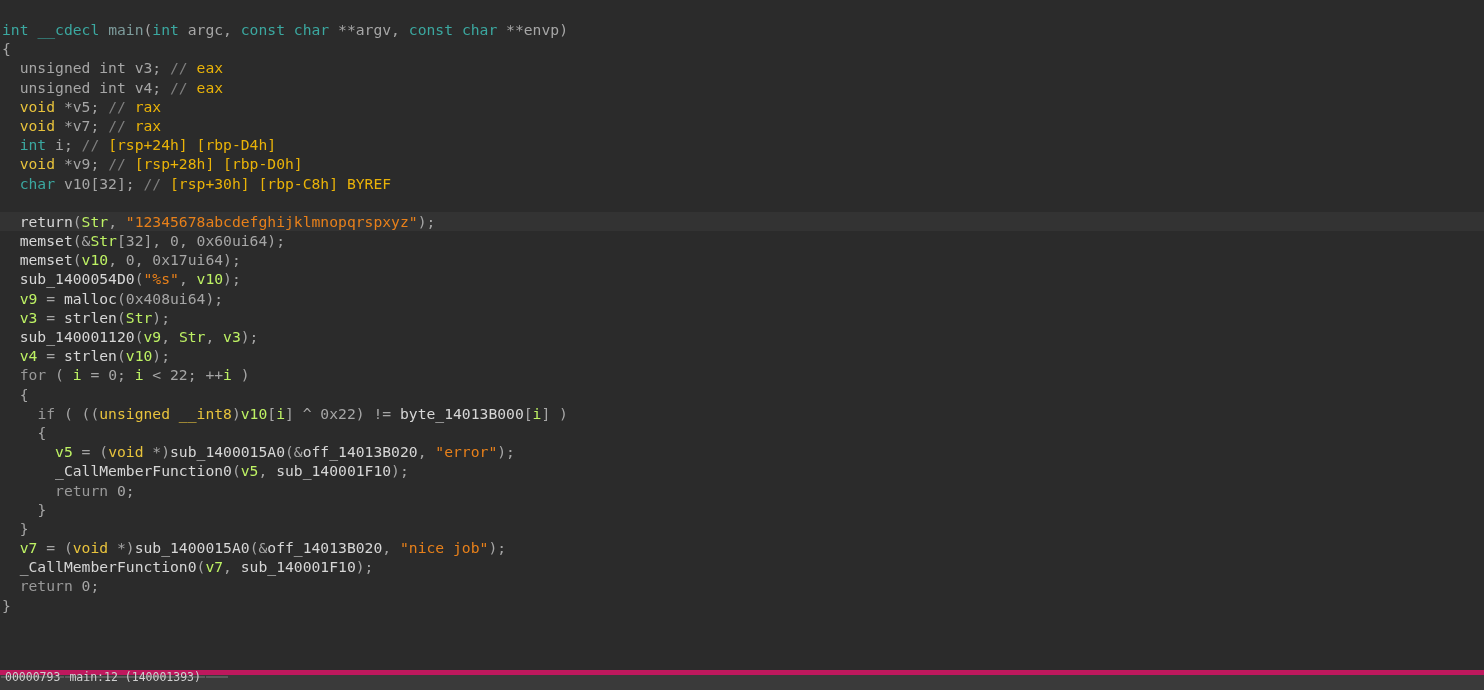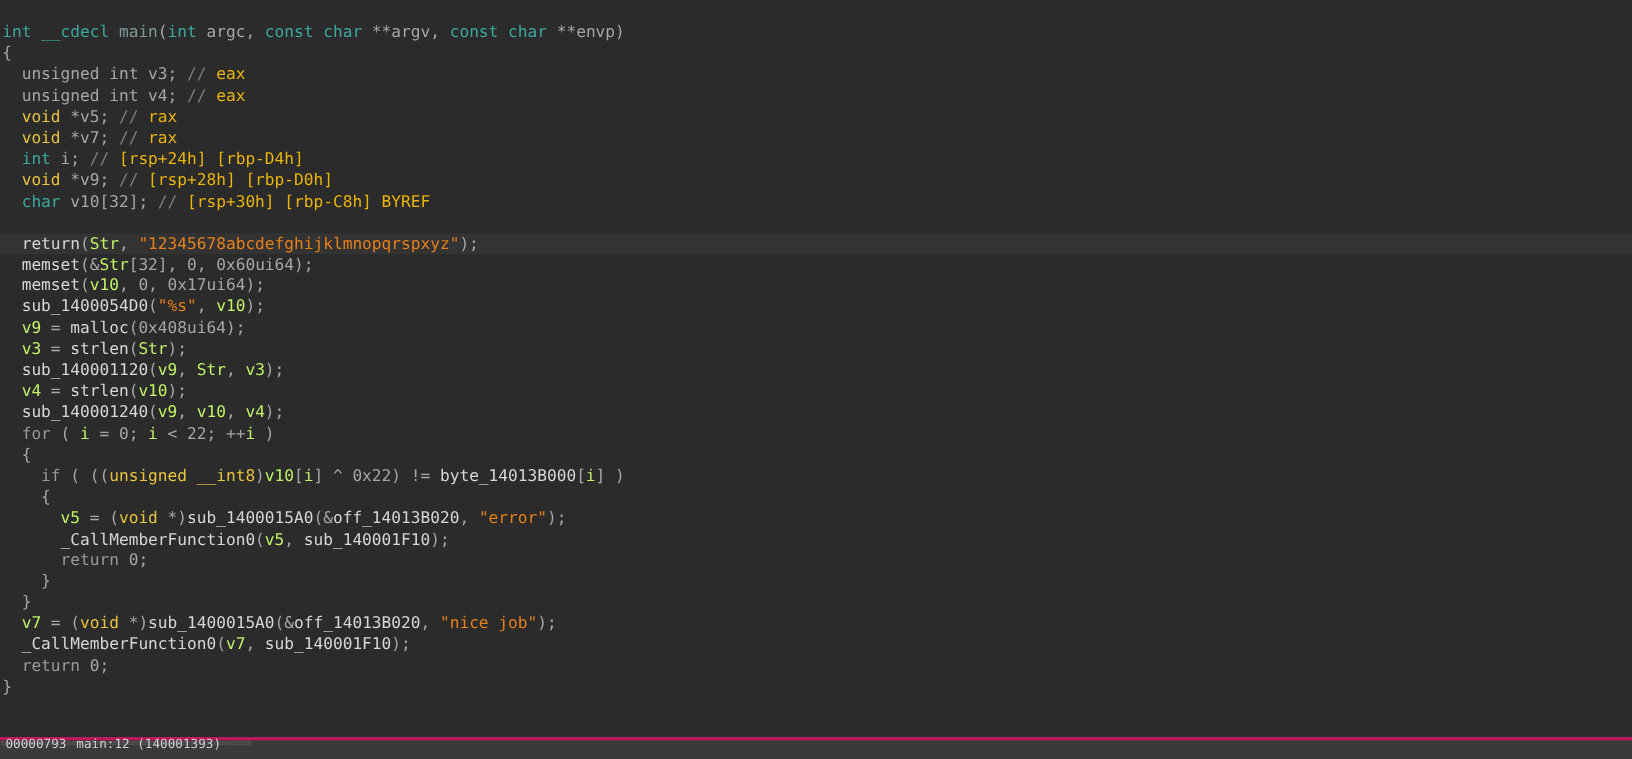--- a/index.html
+++ b/index.html
@@ -59,21 +59,21 @@
   .t-punct   { color: #a6a6a6; }  
   .t-glob    { color: #d6d6d6; }  
   .t-ctrl    { color: #999999; }  
   .t-brace   { color: #a6a6a6; }
 
   
   #status-bar {
     flex: 0 0 auto;
     height: 20px;
     background: #3a3a3a;
-    border-top: 3px solid #be185d;
+    border-top: 5px solid #be185d;
     display: flex;
     align-items: stretch;
     padding: 1px 0 13px 1px;
     box-sizing: border-box;
   }
   .status-cell {
     border: 1px solid #5a5a5a;
     margin-right: 1px;
     padding: 0 3px;
     font-family: "DejaVu Sans Mono", "Liberation Mono", monospace;
@@ -107,21 +107,20 @@
       <div class="code-line"><span class="t-punct">  </span><span class="t-kw">char</span><span class="t-type"> v10[32]; </span><span class="t-cmt">// </span><span class="t-reg">[rsp+30h] [rbp-C8h] BYREF</span></div>
       <div class="code-line"><span class="t-punct"></span></div>
       <div class="code-line highlight"><span class="t-punct">  </span><span class="t-glob">return</span><span class="t-punct">(</span><span class="t-var">Str</span><span class="t-punct">, </span><span class="t-str">"12345678abcdefghijklmnopqrspxyz"</span><span class="t-punct">);</span></div>
       <div class="code-line"><span class="t-punct">  </span><span class="t-glob">memset</span><span class="t-punct">(&amp;</span><span class="t-var">Str</span><span class="t-punct">[32], </span><span class="t-num">0</span><span class="t-punct">, </span><span class="t-num">0x60ui64</span><span class="t-punct">);</span></div>
       <div class="code-line"><span class="t-punct">  </span><span class="t-glob">memset</span><span class="t-punct">(</span><span class="t-var">v10</span><span class="t-punct">, </span><span class="t-num">0</span><span class="t-punct">, </span><span class="t-num">0x17ui64</span><span class="t-punct">);</span></div>
       <div class="code-line"><span class="t-punct">  </span><span class="t-glob">sub_1400054D0</span><span class="t-punct">(</span><span class="t-str">"%s"</span><span class="t-punct">, </span><span class="t-var">v10</span><span class="t-punct">);</span></div>
       <div class="code-line"><span class="t-punct">  </span><span class="t-var">v9</span><span class="t-punct"> = </span><span class="t-glob">malloc</span><span class="t-punct">(</span><span class="t-num">0x408ui64</span><span class="t-punct">);</span></div>
       <div class="code-line"><span class="t-punct">  </span><span class="t-var">v3</span><span class="t-punct"> = </span><span class="t-glob">strlen</span><span class="t-punct">(</span><span class="t-var">Str</span><span class="t-punct">);</span></div>
       <div class="code-line"><span class="t-punct">  </span><span class="t-glob">sub_140001120</span><span class="t-punct">(</span><span class="t-var">v9</span><span class="t-punct">, </span><span class="t-var">Str</span><span class="t-punct">, </span><span class="t-var">v3</span><span class="t-punct">);</span></div>
       <div class="code-line"><span class="t-punct">  </span><span class="t-var">v4</span><span class="t-punct"> = </span><span class="t-glob">strlen</span><span class="t-punct">(</span><span class="t-var">v10</span><span class="t-punct">);</span></div>
-      <div class="code-line"><span class="t-punct">  </span><span class="t-glob">sub_140001240</span><span class="t-punct">(</span><span class="t-var">v9</span><span class="t-punct">, </span><span class="t-var">v10</span><span class="t-punct">, </span><span class="t-var">v4</span><span class="t-punct">);</span></div>
       <div class="code-line"><span class="t-punct">  </span><span class="t-ctrl">for</span><span class="t-punct"> ( </span><span class="t-var">i</span><span class="t-punct"> = </span><span class="t-num">0</span><span class="t-punct">; </span><span class="t-var">i</span><span class="t-punct"> &lt; </span><span class="t-num">22</span><span class="t-punct">; ++</span><span class="t-var">i</span><span class="t-punct"> )</span></div>
       <div class="code-line"><span class="t-punct">  </span><span class="t-brace">{</span></div>
       <div class="code-line"><span class="t-punct">    </span><span class="t-ctrl">if</span><span class="t-punct"> ( ((</span><span class="t-void">unsigned __int8</span><span class="t-punct">)</span><span class="t-var">v10</span><span class="t-punct">[</span><span class="t-var">i</span><span class="t-punct">] ^ </span><span class="t-num">0x22</span><span class="t-punct">) != </span><span class="t-glob">byte_14013B000</span><span class="t-punct">[</span><span class="t-var">i</span><span class="t-punct">] )</span></div>
       <div class="code-line"><span class="t-punct">    </span><span class="t-brace">{</span></div>
       <div class="code-line"><span class="t-punct">      </span><span class="t-var">v5</span><span class="t-punct"> = (</span><span class="t-void">void</span><span class="t-punct"> *)</span><span class="t-glob">sub_1400015A0</span><span class="t-punct">(&amp;</span><span class="t-glob">off_14013B020</span><span class="t-punct">, </span><span class="t-str">"error"</span><span class="t-punct">);</span></div>
       <div class="code-line"><span class="t-punct">      </span><span class="t-glob">_CallMemberFunction0</span><span class="t-punct">(</span><span class="t-var">v5</span><span class="t-punct">, </span><span class="t-glob">sub_140001F10</span><span class="t-punct">);</span></div>
       <div class="code-line"><span class="t-punct">      </span><span class="t-ctrl">return</span><span class="t-punct"> </span><span class="t-num">0</span><span class="t-punct">;</span></div>
       <div class="code-line"><span class="t-punct">    </span><span class="t-brace">}</span></div>
       <div class="code-line"><span class="t-punct">  </span><span class="t-brace">}</span></div>
       <div class="code-line"><span class="t-punct">  </span><span class="t-var">v7</span><span class="t-punct"> = (</span><span class="t-void">void</span><span class="t-punct"> *)</span><span class="t-glob">sub_1400015A0</span><span class="t-punct">(&amp;</span><span class="t-glob">off_14013B020</span><span class="t-punct">, </span><span class="t-str">"nice job"</span><span class="t-punct">);</span></div>

